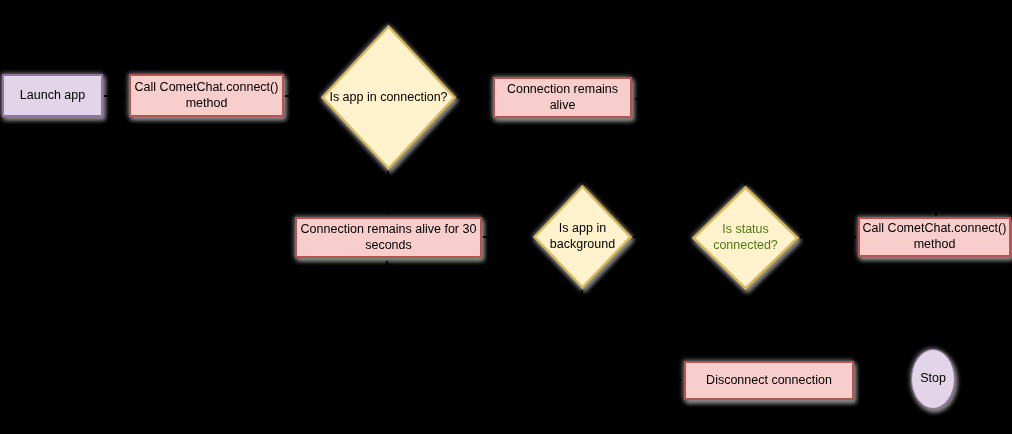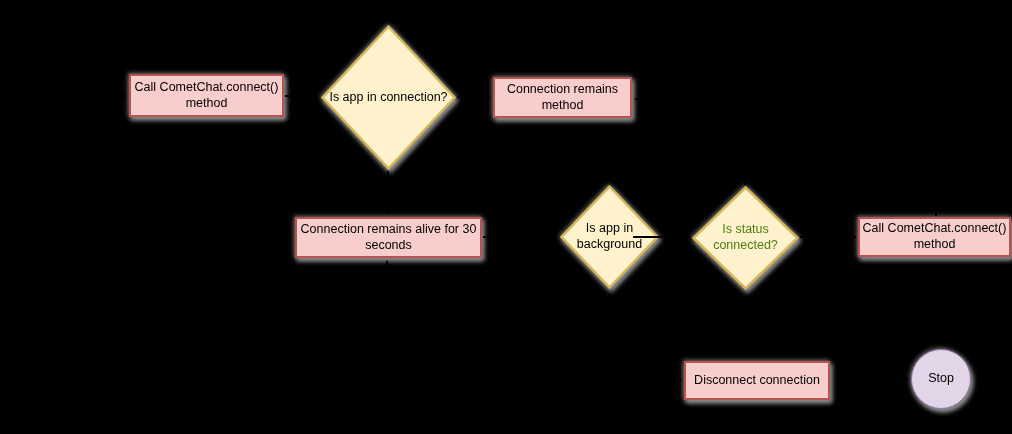--- a/index.html
+++ b/index.html
@@ -35,64 +35,67 @@
     left: 0; top: 0;
     z-index: 3;
     pointer-events: none;
   }
 </style>
 </head>
 <body>
 
 <div class="canvas" style="background: rgb(0, 0, 0);">
 
+  <div class="node rect" style="left: 2px; top: 74px; width: 101px; height: 43px; color: rgb(0, 0, 0); background: rgb(225, 213, 231); border-color: rgb(150, 115, 166);">
+    <span class="label">Launch app</span>
+  </div>
 
   <div class="node rect" style="left: 129px; top: 74px; width: 155px; height: 43px; color: rgb(0, 0, 0); background: rgb(248, 206, 204); border-color: rgb(184, 84, 80);">
     <span class="label">Call CometChat.connect() method</span>
   </div>
 
   <div class="node diamond" style="left: 321px; top: 25px; width: 135px; height: 145px; color: rgb(0, 0, 0);">
     <svg width="135" height="145" viewBox="0 0 135 145">
         <polygon stroke-width="2.5" points="67.5,1.5 133.5,72.5 67.5,143.5 1.5,72.5" fill="#FFF2CC" stroke="#D6B656"></polygon>
       </svg>
     <span class="label">Is app in connection?</span>
   </div>
 
   <div class="node rect" style="left: 493px; top: 77px; width: 139px; height: 41px; color: rgb(0, 0, 0); background: rgb(248, 206, 204); border-color: rgb(184, 84, 80);">
-    <span class="label">Connection remains method</span>
+    <span class="label">Connection remains alive</span>
   </div>
 
   <div class="node rect" style="left: 295px; top: 217px; width: 187px; height: 41px; color: rgb(0, 0, 0); background: rgb(248, 206, 204); border-color: rgb(184, 84, 80);">
     <span class="label">Connection remains alive for 30 seconds</span>
   </div>
 
-  <div class="node diamond" style="left: 560px; top: 185px; width: 99px; height: 104px; color: rgb(0, 0, 0);">
+  <div class="node diamond" style="left: 533px; top: 185px; width: 99px; height: 104px; color: rgb(0, 0, 0);">
     <svg width="99" height="104" viewBox="0 0 99 104">
         <polygon stroke-width="2.5" points="49.5,1.5 97.5,52 49.5,102.5 1.5,52" fill="#FFF2CC" stroke="#D6B656"></polygon>
       </svg>
     <span class="label">Is app in background</span>
   </div>
 
   <div class="node diamond" style="left: 692px; top: 186px; width: 107px; height: 104px; color: #4d7c0f;">
     <svg width="107" height="104" viewBox="0 0 107 104">
         <polygon stroke-width="2.5" points="53.5,1.5 105.5,52 53.5,102.5 1.5,52" fill="#FFF2CC" stroke="#D6B656"></polygon>
       </svg>
     <span class="label">Is status connected?</span>
   </div>
 
   <div class="node rect" style="left: 858px; top: 217px; width: 153px; height: 40px; color: rgb(0, 0, 0); background: rgb(248, 206, 204); border-color: rgb(184, 84, 80);">
     <span class="label">Call CometChat.connect() method</span>
   </div>
 
 
-  <div class="node rect" style="left: 684px; top: 361px; width: 146px; height: 39px; color: rgb(0, 0, 0); background: rgb(248, 206, 204); border-color: rgb(184, 84, 80);">
+  <div class="node rect" style="left: 684px; top: 361px; width: 170px; height: 39px; color: rgb(0, 0, 0); background: rgb(248, 206, 204); border-color: rgb(184, 84, 80);">
     <span class="label">Disconnect connection</span>
   </div>
 
-  <div class="node circle" style="left: 911px; top: 349px; width: 60px; height: 60px; color: rgb(0, 0, 0); background: rgb(225, 213, 231); border-color: rgb(150, 115, 166);">
+  <div class="node circle" style="left: 911px; top: 349px; width: 44px; height: 60px; color: rgb(0, 0, 0); background: rgb(225, 213, 231); border-color: rgb(150, 115, 166);">
     <span class="label">Stop</span>
   </div>
 
   <svg id="edge-layer" width="1012" height="434">
     <defs>
       <marker id="arrow" markerWidth="10" markerHeight="8" refX="9" refY="4" orient="auto" markerUnits="userSpaceOnUse">
         <path d="M0,0 L10,4 L0,8 Z" fill="#000000"></path>
       </marker>
     </defs>
   <polyline points="104,96 126,96" fill="none" stroke="#000000" stroke-width="2" marker-end="url(#arrow)"></polyline>

